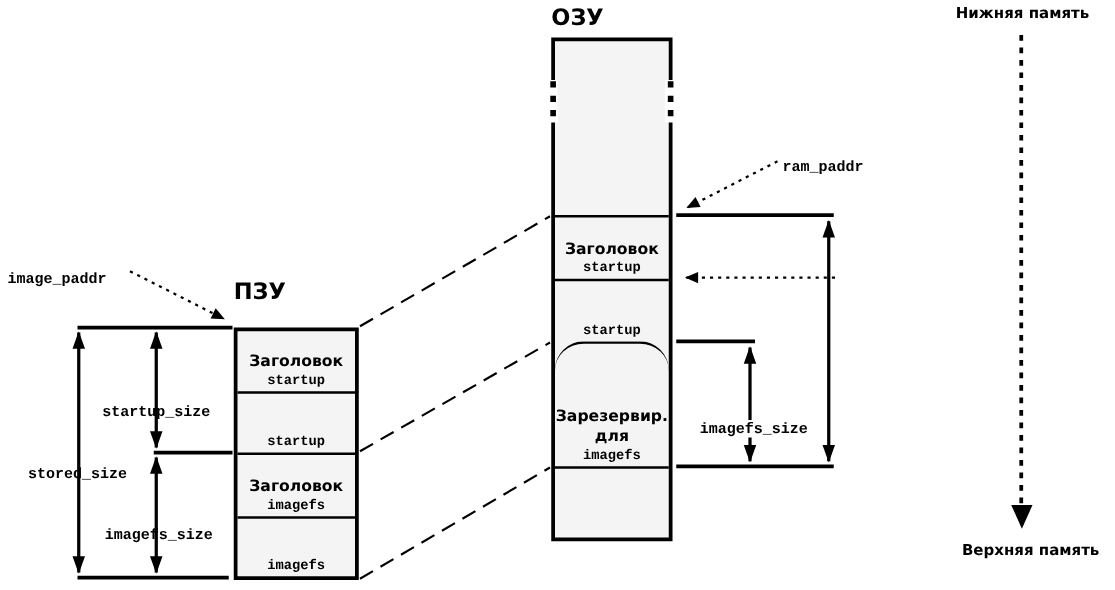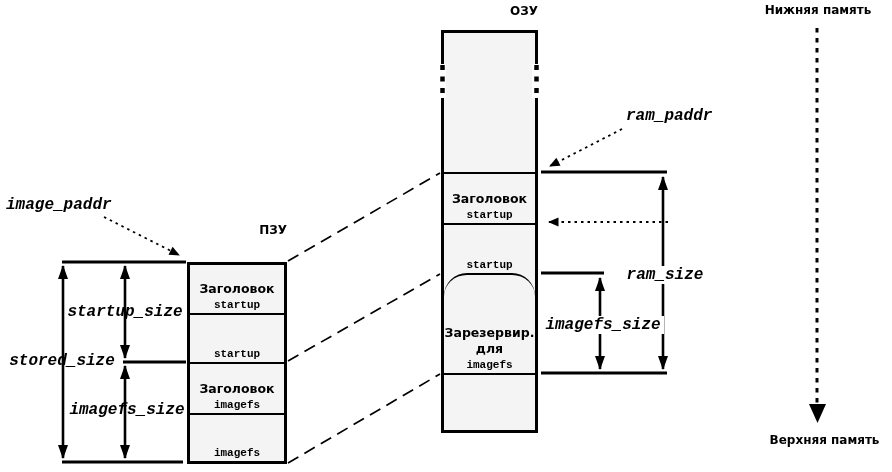--- a/index.html
+++ b/index.html
@@ -10,23 +10,23 @@
   
   .membox{position:absolute;box-sizing:border-box;border:3px solid #000;display:flex;flex-direction:column;}
   .sec{box-sizing:border-box;display:flex;flex-direction:column;align-items:center;justify-content:flex-end;
        text-align:center;font-weight:bold;color:#000;}
   .sec.divided{border-top:2px solid #000;}
   .sec .sans{font-family:"DejaVu Sans",sans-serif;font-size:12.5px;line-height:16px;}
   .sec .mono{font-family:"Liberation Mono",monospace;font-size:11px;line-height:16px;font-weight:bold;}
 
   
   .lbl{position:absolute;white-space:nowrap;color:#000;}
-  .boxtitle{font-family:"DejaVu Sans",sans-serif;font-weight:bold;font-size:12px;text-align:right;}
+  .boxtitle{font-family:"DejaVu Sans",sans-serif;font-weight:bold;font-size:18px;text-align:left;}
   .memdir{font-family:"DejaVu Sans",sans-serif;font-weight:bold;font-size:12px;text-align:center;}
-  .mlabel{font-family:"Liberation Mono",monospace;font-style:italic;font-weight:600;font-size:16px;}
+  .mlabel{font-family:"Liberation Mono",monospace;font-weight:600;font-size:12px;margin-top:20px;}
   .center{display:flex;justify-content:center;}
   .bgw{background:#ffffff;padding:0 3px;}
 </style>
 </head>
 <body>
 
 <div class="stage">
 
   <div class="lbl boxtitle" style="left:187px;top:223px;width:100px;">ПЗУ</div>
   <div class="membox" style="left:187px;top:262px;width:100px;height:202px;background:#f4f4f4;">
@@ -112,22 +112,19 @@
   <div class="lbl mlabel center" style="left:55px;top:303px;width:140px;">
     <span>startup_size</span>
   </div>
   <div class="lbl mlabel center" style="left:0px;top:352px;width:124px;align-items:center;">
     <span>stored_size</span>
   </div>
   <div class="lbl mlabel center" style="left:57px;top:401px;width:140px;">
     <span>imagefs_size</span>
   </div>
   <div class="lbl mlabel" style="left:626px;top:107px;">ram_paddr</div>
-  <div class="lbl mlabel center" style="left:595px;top:266px;width:140px;">
-    <span class="bgw">ram_size</span>
-  </div>
   <div class="lbl mlabel center" style="left:533px;top:316px;width:140px;">
     <span class="bgw">imagefs_size</span>
   </div>
   <div class="lbl memdir" style="left:743px;top:3px;width:150px;">Нижняя память</div>
   <div class="lbl memdir" style="left:747px;top:433px;width:155px;">Верхняя память</div>
 
 </div>
 
 </body></html>

